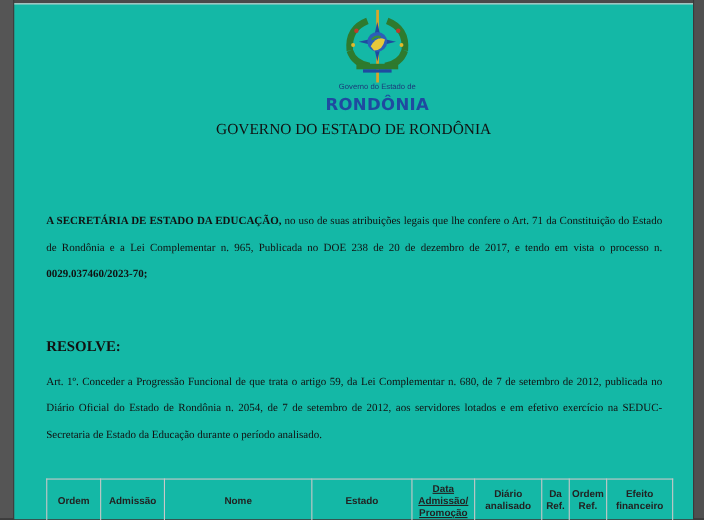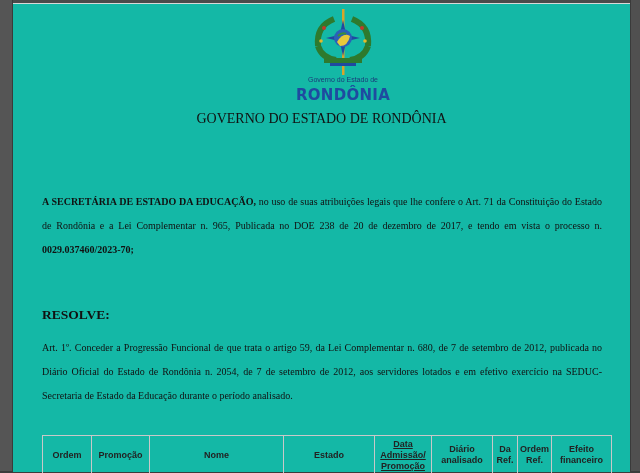--- a/index.html
+++ b/index.html
@@ -87,21 +87,21 @@
   <div class="para" style="top:186px;"><b>A SECRETÁRIA DE ESTADO DA EDUCAÇÃO,</b><span> no uso de suas atribuições legais que lhe confere o Art. 71 da Constituição do Estado de Rondônia e a Lei Complementar n. 965, Publicada no DOE 238 de 20 de dezembro de 2017, e tendo em vista o processo n. </span><b>0029.037460/2023-70;</b></div>
 
   <div class="text" style="top:277px; font-weight:bold;margin-top:26px;">RESOLVE:</div>
 
   <div class="para" style="top:332px;">Art. 1º. Conceder a Progressão Funcional de que trata o artigo 59, da Lei Complementar n. 680, de 7 de setembro de 2012, publicada no Diário Oficial do Estado de Rondônia n. 2054, de 7 de setembro de 2012, aos servidores lotados e em efetivo exercício na SEDUC- Secretaria de Estado da Educação durante o período analisado.</div>
 
   <table class="servers">
     <thead>
       <tr>
         <th style="width:44px;">Ordem</th>
-        <th style="width:53px;">Promoção</th>
+        <th style="width:53px;">Admissão</th>
         <th style="width:129px;">Nome</th>
         <th style="width:86px;">Estado</th>
         <th style="width:52px;text-decoration:underline;">Data Admissão/ Promoção</th>
         <th style="width:56px;">Diário analisado</th>
         <th style="width:20px;">Da Ref.</th>
         <th style="width:22px;">Ordem Ref.</th>
         <th style="width:55px;">Efeito financeiro</th>
       </tr>
     </thead>
   </table>

